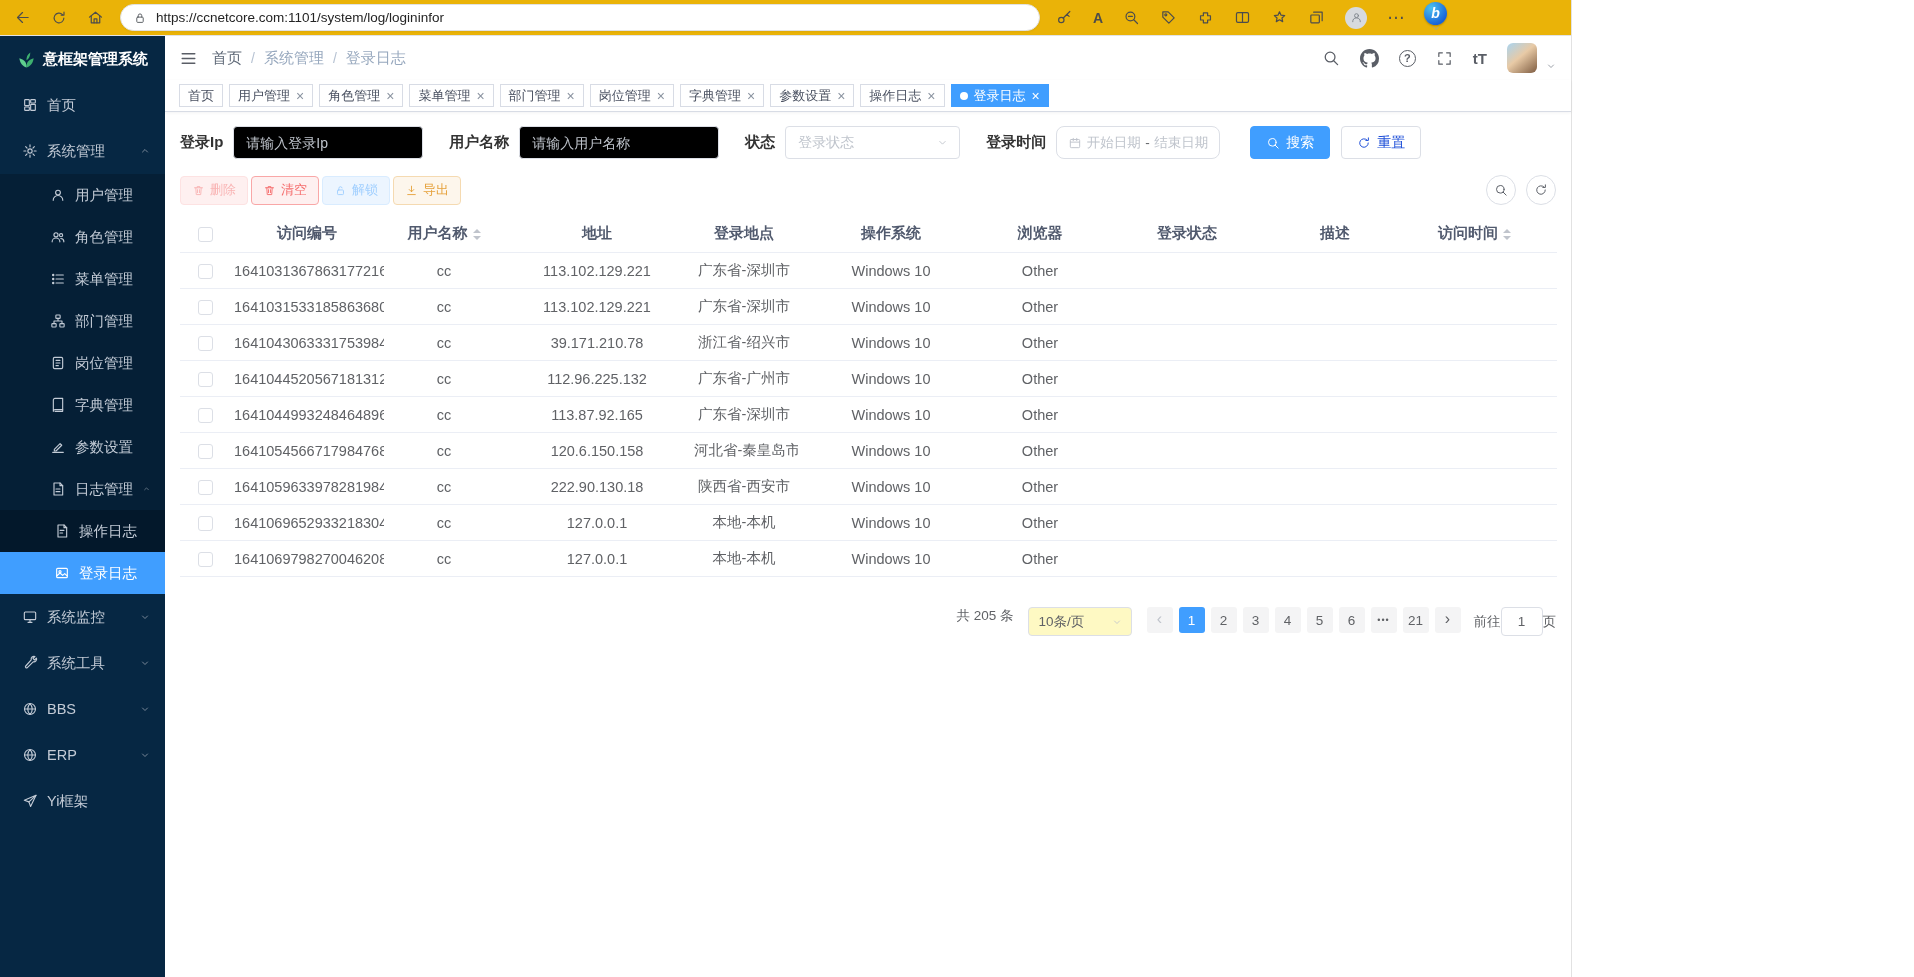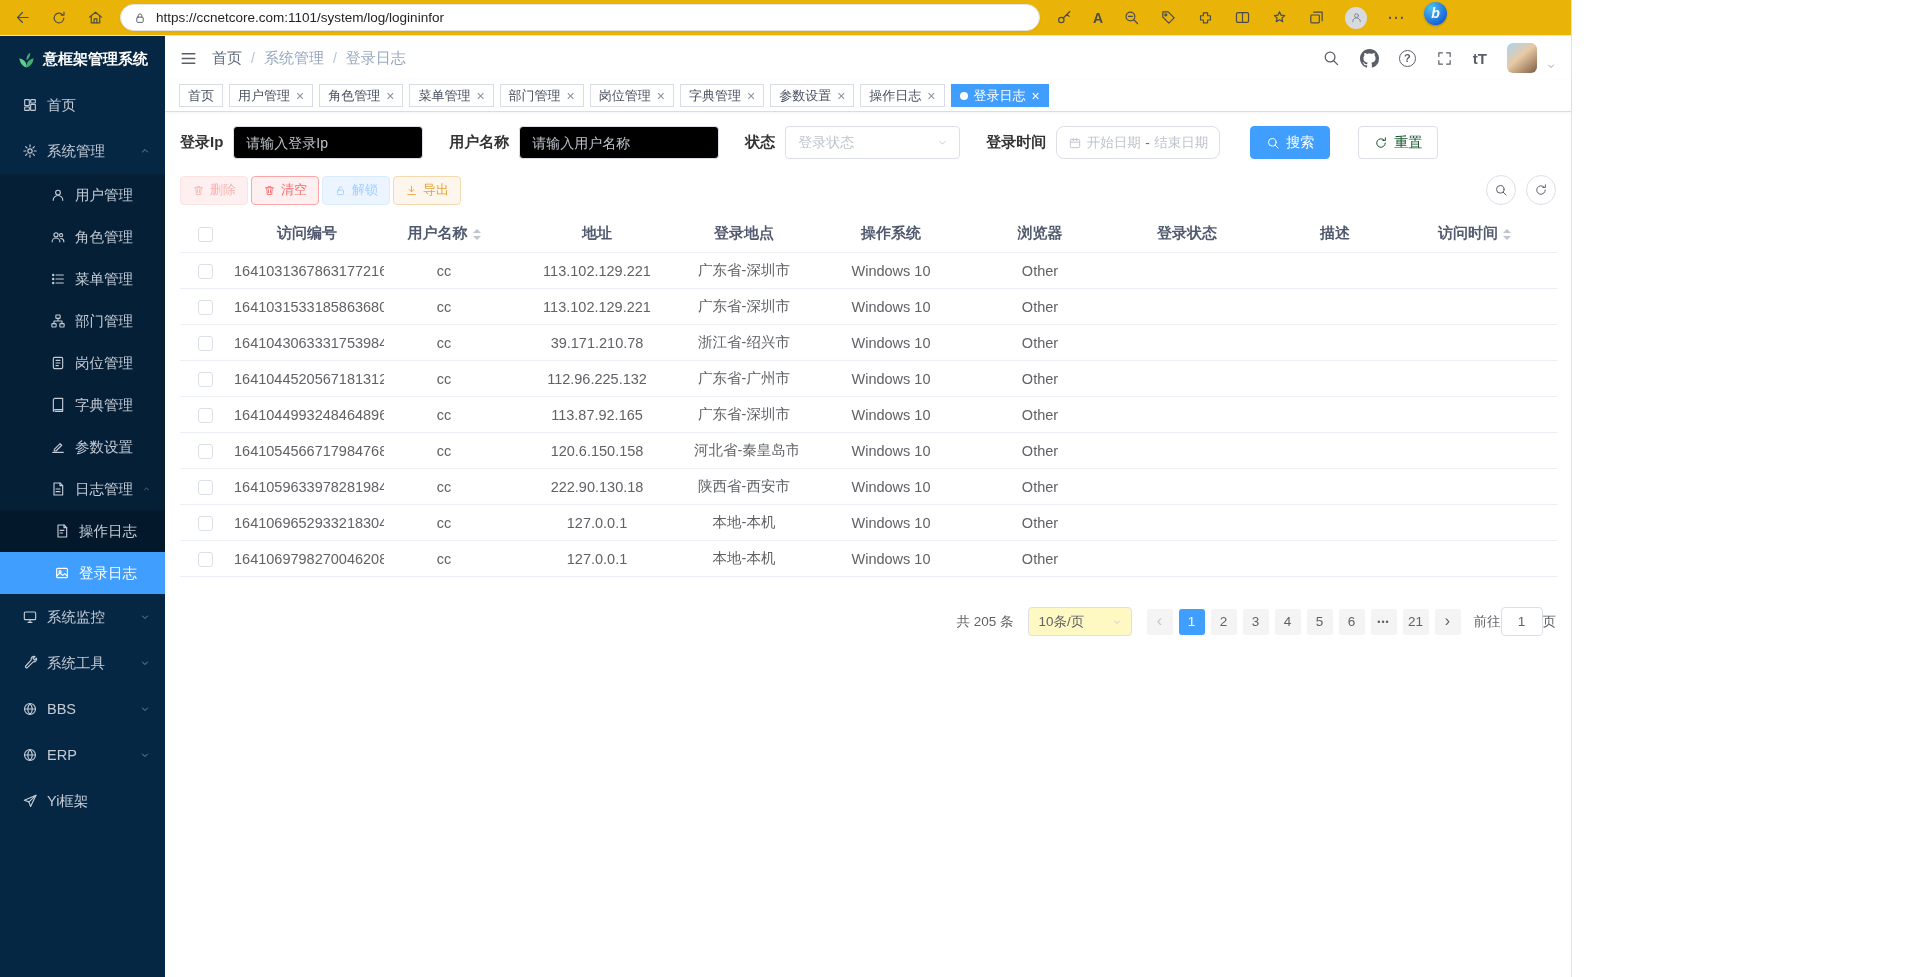--- a/index.html
+++ b/index.html
@@ -74,21 +74,21 @@
 .f-input::placeholder{color:#bfc4cc}
 .f-select{width:175px;height:33px;border:1px solid #dcdfe6;border-radius:4px;padding:0 10px 0 12px;display:flex;
   align-items:center;justify-content:space-between;color:#bfc4cc;font-size:14px;margin-right:26px;cursor:pointer;background:#fff}
 .f-select .caret{color:#c0c4cc}
 .f-date{width:164px;height:33px;border:1px solid #dcdfe6;border-radius:8px;display:flex;align-items:center;
   justify-content:space-between;padding:0 11px;font-size:13.5px;color:#bfc4cc;margin-right:30px;background:#fff;cursor:pointer}
 .f-date .cal{color:#c0c4cc}
 .f-date .sep{color:#606266}
 .btn{height:33px;border-radius:4px;font-size:14px;display:inline-flex;align-items:center;gap:6px;padding:0 15px}
 .btn-primary{background:#409eff;color:#fff;border:1px solid #409eff}
-.btn-plain{background:#fff;color:#14532d;border:1px solid #dcdfe6;margin-left:28px}
+.btn-plain{background:#fff;color:#1d4ed8;border:1px solid #dcdfe6;margin-left:11px}
 
 .action-row{display:flex;align-items:center;gap:3px;margin-bottom:10px}
 .abtn{height:29px;border-radius:4px;font-size:13px;display:inline-flex;align-items:center;gap:5px;padding:0 11px}
 .abtn-del{background:#fef0f0;border:1px solid #fde2e2;color:#f9b4b4;cursor:not-allowed}
 .abtn-clear{background:#fef0f0;border:1px solid #f9a7a7;color:#f56c6c}
 .abtn-unlock{background:#ecf5ff;border:1px solid #d9ecff;color:#a0cfff;cursor:not-allowed}
 .abtn-export{background:#fdf6ec;border:1px solid #f5dab1;color:#e6a23c}
 .right-utils{margin-left:auto;display:flex;gap:10px}
 .util-btn{width:30px;height:30px;border-radius:50%;border:1px solid #dcdfe6;background:#fff;color:#5a5e66;
   display:flex;align-items:center;justify-content:center}
@@ -97,21 +97,21 @@
 .grid{width:100%;border-collapse:collapse;table-layout:fixed}
 .grid th{font-size:15px;font-weight:bold;color:#515a6e;padding:9px 4px;border-bottom:1px solid #ebeef5;text-align:center;white-space:nowrap}
 .grid td{font-size:14.5px;color:#606266;padding:8px 4px;border-bottom:1px solid #ebeef5;text-align:center;white-space:nowrap;overflow:hidden}
 .cb{display:inline-block;width:15px;height:15px;border:1px solid #dcdfe6;border-radius:3px;background:#fff;vertical-align:middle;cursor:pointer}
 .sort{display:inline-flex;flex-direction:column;margin-left:5px;vertical-align:middle}
 .sort i{width:0;height:0;border:4.5px solid transparent;display:block}
 .sort .up{border-bottom-color:#c0c4cc;border-top-width:0;margin-bottom:3px}
 .sort .down{border-top-color:#c0c4cc;border-bottom-width:0}
 
 
-.pagination{display:flex;align-items:center;justify-content:flex-end;margin-top:30px;font-size:13.5px;color:#606266}
+.pagination{display:flex;justify-content:flex-end;margin-top:30px;font-size:13.5px;color:#606266}
 .ptotal{margin-right:14px}
 .psize{width:104px;height:29px;border:1px solid #dcdfe6;border-radius:4px;display:flex;align-items:center;
   justify-content:space-between;padding:0 8px 0 10px;color:#606266;margin-right:12px;cursor:pointer;background:#fef9c3}
 .psize .caret{color:#c0c4cc}
 .pbtn{min-width:26px;height:26px;margin:0 3px;border-radius:3px;background:#f4f4f5;color:#606266;font-size:13.5px;
   display:inline-flex;align-items:center;justify-content:center;padding:0 5px}
 .pbtn.active{background:#409eff;color:#fff}
 .pbtn.nav{font-size:16px;padding-bottom:2px}
 .pbtn.disabled{color:#c0c4cc;cursor:not-allowed}
 .pbtn.more{font-size:9px;letter-spacing:1px}

